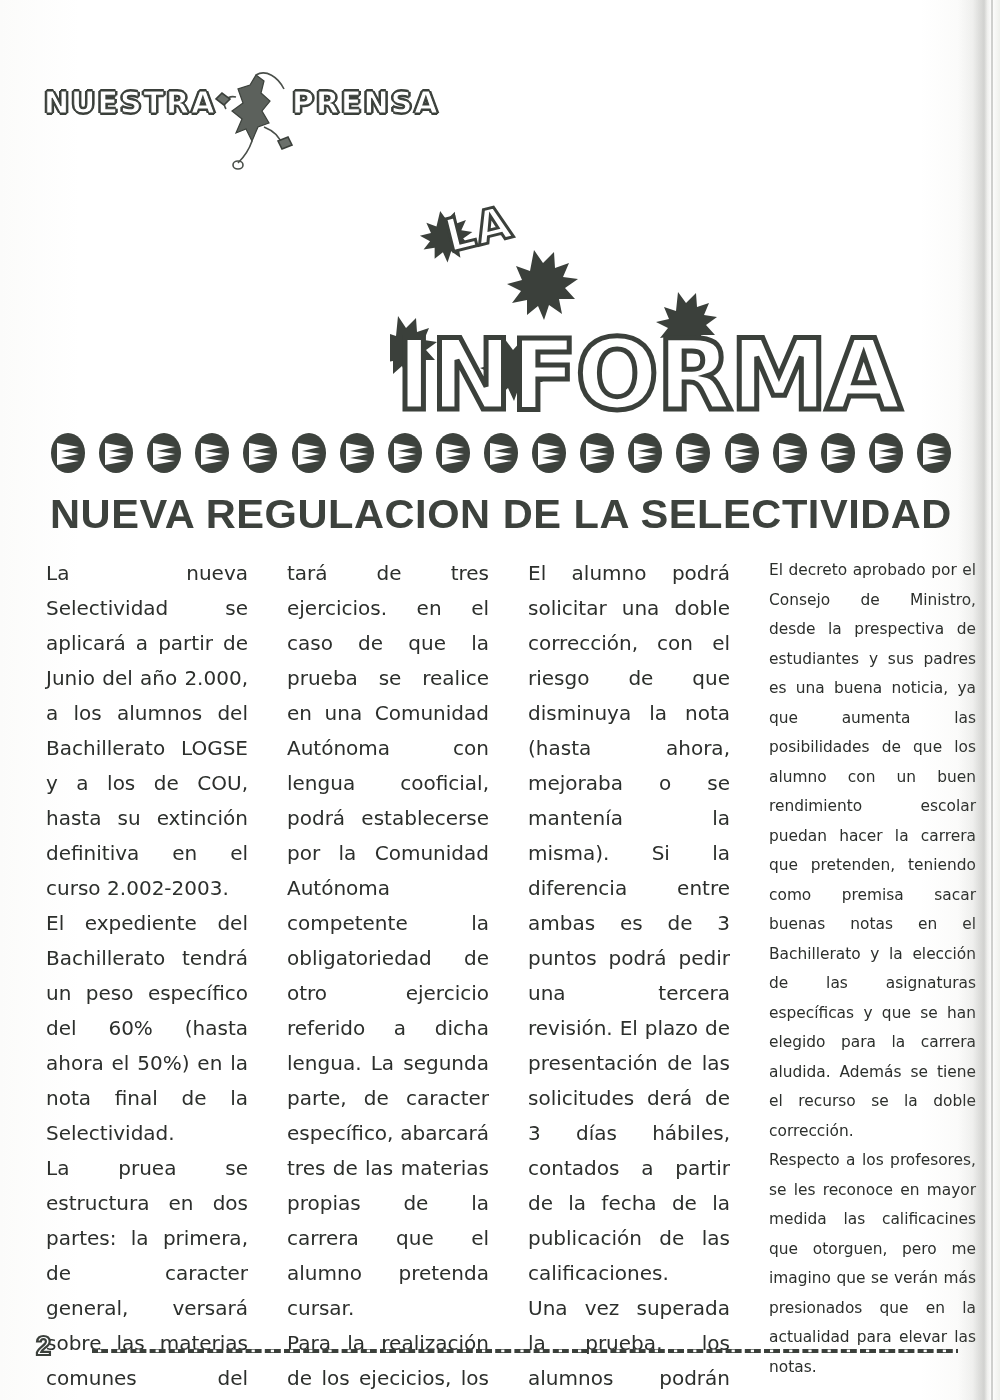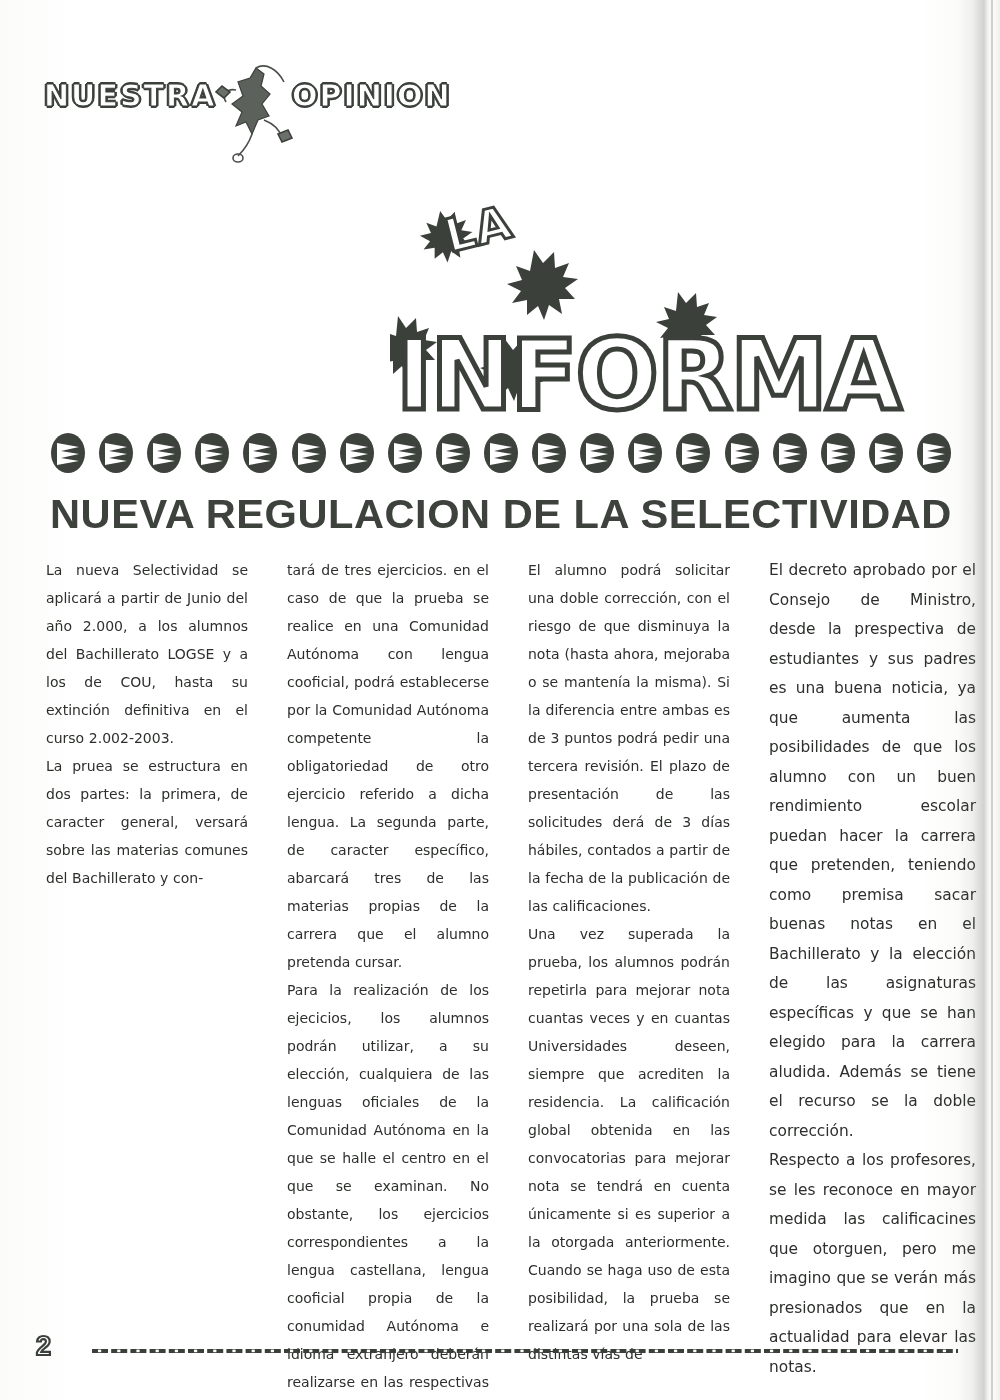--- a/index.html
+++ b/index.html
@@ -26,21 +26,21 @@
       rgba(255,255,255,0.9) 80%,
       rgba(236,238,233,0.75) 100%);
     pointer-events:none;
   }
   .binding .edge{
     position:absolute;top:0;left:33px;width:2px;height:1400px;
     background:rgba(120,124,118,.35);
   }
 
   
-  .masthead{position:absolute;left:44px;top:60px;width:420px;height:104px;}
+  .masthead{position:absolute;left:44px;top:67px;width:420px;height:104px;}
   .mast-word{
     position:absolute;top:18px;
     font-family:"DejaVu Sans", sans-serif;
     font-weight:bold;font-size:30px;letter-spacing:2px;
     color:#3b403b;
     -webkit-text-stroke:0px;
   }
   .mast-word span{display:inline-block;position:relative;}
   .mast-left{left:0;}
   .mast-right{left:248px;}
@@ -98,22 +98,22 @@
   }
 
   
   .cols{
     position:absolute;left:46px;top:556px;width:930px;height:760px;
     display:flex;gap:0;
   }
   .col{
     width:203px;margin-right:39px;
     font-family:"DejaVu Sans", sans-serif;
-    font-size:14px;
-    line-height:28px;
+    font-size:20px;
+    line-height:35px;
     color:#2c2f2c;
     text-align:justify;
     -webkit-hyphens:none;hyphens:none;
     word-spacing:0.2px;
   }
   .col:last-child{margin-right:0;width:208px;}
   .col p{margin:0 0 0 0;}
   .col p + p{margin-top:0px;}
   .col.wide{font-size:15.4px;line-height:29.5px;}
   .subhead{letter-spacing:0.2px;}
@@ -144,21 +144,21 @@
         <path d="M24 30 C14 28 10 36 14 42"></path>
         <path d="M40 74 C36 86 30 92 26 96"></path>
         <path d="M52 60 C62 64 68 70 70 78"></path>
         <ellipse cx="26" cy="98" rx="5" ry="4"></ellipse>
         <path d="M66 74 L76 70 L80 78 L70 82 Z" fill="#6b706b" stroke="#3b403b"></path>
         <path d="M12 38 L4 32 L10 26 L18 32 Z" fill="#6b706b" stroke="#3b403b"></path>
       </g>
     </svg>
 
     <div class="mast-word mast-right">
-      <span class="spiky">OPINION</span>
+      <span class="spiky">PRENSA</span>
     </div>
   </div>
 
   <div class="title-block">
     <svg class="spikes" viewBox="0 0 570 230">
       <g fill="#3b403b">
 
         <path d="M48 14 l7 10 l9 -9 l1 13 l11 -4 l-5 11 l12 2 l-10 7 l8 9 l-13 0 l2 12 l-10 -7 l-4 12 l-5 -11 l-9 7 l0 -12 l-12 2 l7 -9 l-11 -6 l12 -3 l-5 -11 l11 4 Z" transform="translate(6,2) scale(0.92)"></path>
 
         <path d="M150 48 l9 13 l11 -11 l1 16 l14 -5 l-6 14 l15 2 l-13 9 l10 11 l-16 0 l3 15 l-13 -9 l-5 15 l-6 -14 l-11 9 l0 -15 l-15 3 l9 -12 l-14 -7 l15 -4 l-6 -14 l14 5 Z" transform="translate(-6,6)"></path>
@@ -251,20 +251,21 @@
         <ellipse cx="20" cy="22" rx="17" ry="20" fill="#3d423d"></ellipse>
         <path d="M9 12 L31 16 L13 20 L31 23 L13 27 L31 30 L9 34 Z" fill="#ffffff"></path>
       </svg>
     </div>
 
   <div class="headline">NUEVA REGULACION DE LA SELECTIVIDAD</div>
 
   <div class="cols" id="columns">
       <div class="col">
         <p>La nueva Selectividad se aplicará a partir de Junio del año 2.000, a los alumnos del Bachillerato LOGSE y a los de COU, hasta su extinción definitiva en el curso 2.002-2003.</p>
+        <p>El expediente del Bachillerato tendrá un peso específico del 60% (hasta ahora el 50%) en la nota final de la Selectividad.</p>
         <p>La pruea se estructura en dos partes: la primera, de caracter general, versará sobre las materias comunes del Bachillerato y con-</p>
       </div>
       <div class="col">
         <p>tará de tres ejercicios. en el caso de que la prueba se realice en una Comunidad Autónoma con lengua cooficial, podrá establecerse por la Comunidad Autónoma competente la obligatoriedad de otro ejercicio referido a dicha lengua. La segunda parte, de caracter específico, abarcará tres de las materias propias de la carrera que el alumno pretenda cursar.</p>
         <p>Para la realización de los ejecicios, los alumnos podrán utilizar, a su elección, cualquiera de las lenguas oficiales de la Comunidad Autónoma en la que se halle el centro en el que se examinan. No obstante, los ejercicios correspondientes a la lengua castellana, lengua cooficial propia de la conumidad Autónoma e idioma extranjero deberán realizarse en las respectivas lenguas.</p>
       </div>
       <div class="col">
         <p>El alumno podrá solicitar una doble corrección, con el riesgo de que disminuya la nota (hasta ahora, mejoraba o se mantenía la misma). Si la diferencia entre ambas es de 3 puntos podrá pedir una tercera revisión. El plazo de presentación de las solicitudes derá de 3 días hábiles, contados a partir de la fecha de la publicación de las calificaciones.</p>
         <p>Una vez superada la prueba, los alumnos podrán repetirla para mejorar nota cuantas veces y en cuantas Universidades deseen, siempre que acrediten la residencia. La calificación global obtenida en las convocatorias para mejorar nota se tendrá en cuenta únicamente si es superior a la otorgada anteriormente. Cuando se haga uso de esta posibilidad, la prueba se realizará por una sola de las distintas vías de</p>
       </div>

